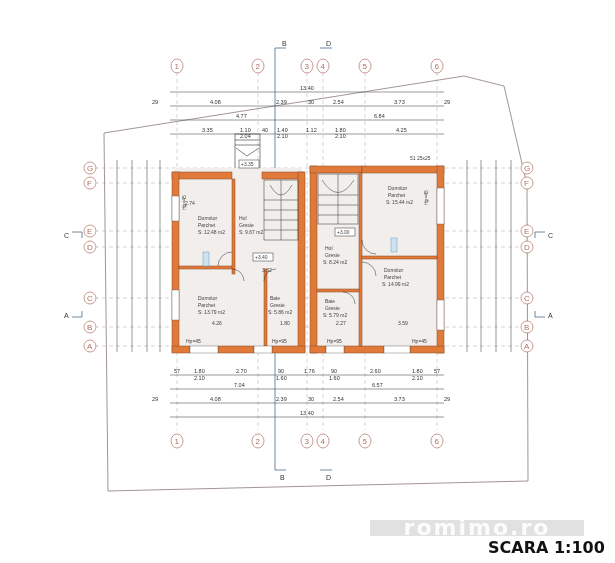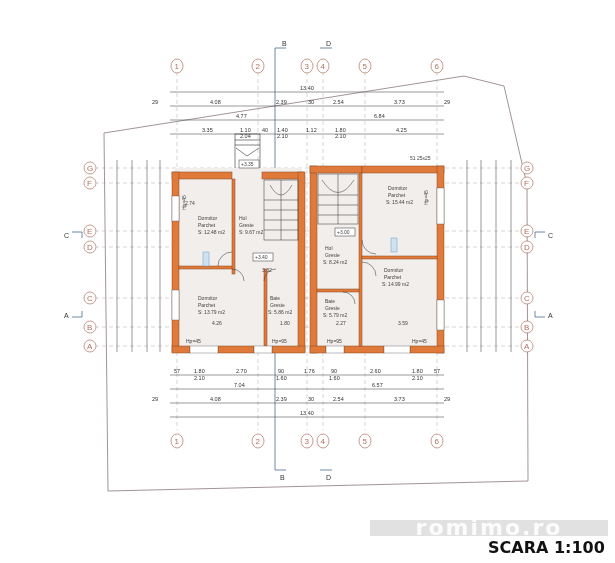--- a/index.html
+++ b/index.html
@@ -4,21 +4,21 @@
 <style>
   html, body { margin:0; padding:0; background:#ffffff; }
   body { width:615px; height:563px; position:relative; overflow:hidden; font-family:"Liberation Sans", sans-serif; }
   svg { position:absolute; left:0; top:0; }
   .dim { font-family:"Liberation Sans", sans-serif; font-size:5.5px; fill:#333; }
   .room { font-family:"Liberation Sans", sans-serif; font-size:5px; fill:#444; }
   .axis-label { font-family:"Liberation Sans", sans-serif; font-size:8px; fill:#b07060; }
   .sec { font-family:"Liberation Sans", sans-serif; font-size:7px; fill:#333; }
   .title { position:absolute; left:358px; top:533px; font-family:"DejaVu Sans", sans-serif; font-weight:bold; font-size:17px; color:#111; letter-spacing:1px; transform:scaleY(1.05);margin-top:36px; }
   .scale { position:absolute; left:488px; top:538px; font-family:"DejaVu Sans", sans-serif; font-weight:bold; font-size:16px; color:#111; }
-  .watermark { position:absolute; left:370px; top:520px; width:238px; height:16px; background:rgba(200,200,200,0.55); font-family:"DejaVu Sans", sans-serif; font-weight:bold; font-size:22px; color:rgba(255,255,255,0.9); line-height:16px; overflow:hidden; text-align:center; letter-spacing:2px; }
+  .watermark { position:absolute; left:370px; top:520px; width:214px; height:16px; background:rgba(200,200,200,0.55); font-family:"DejaVu Sans", sans-serif; font-weight:bold; font-size:22px; color:rgba(255,255,255,0.9); line-height:16px; overflow:hidden; text-align:center; letter-spacing:2px; }
 </style>
 </head>
 <body>
 
 <svg width="615" height="563" viewBox="0 0 615 563">
 
   <polyline points="104,133 464,76 504,86 527,185 528,481 108,491 104,133" fill="none" stroke="#8a7a78" stroke-width="0.8"></polyline>
 
   <g stroke="#aaa" stroke-width="0.5" stroke-dasharray="4,3">
     <line x1="177" y1="72" x2="177" y2="430"></line>

